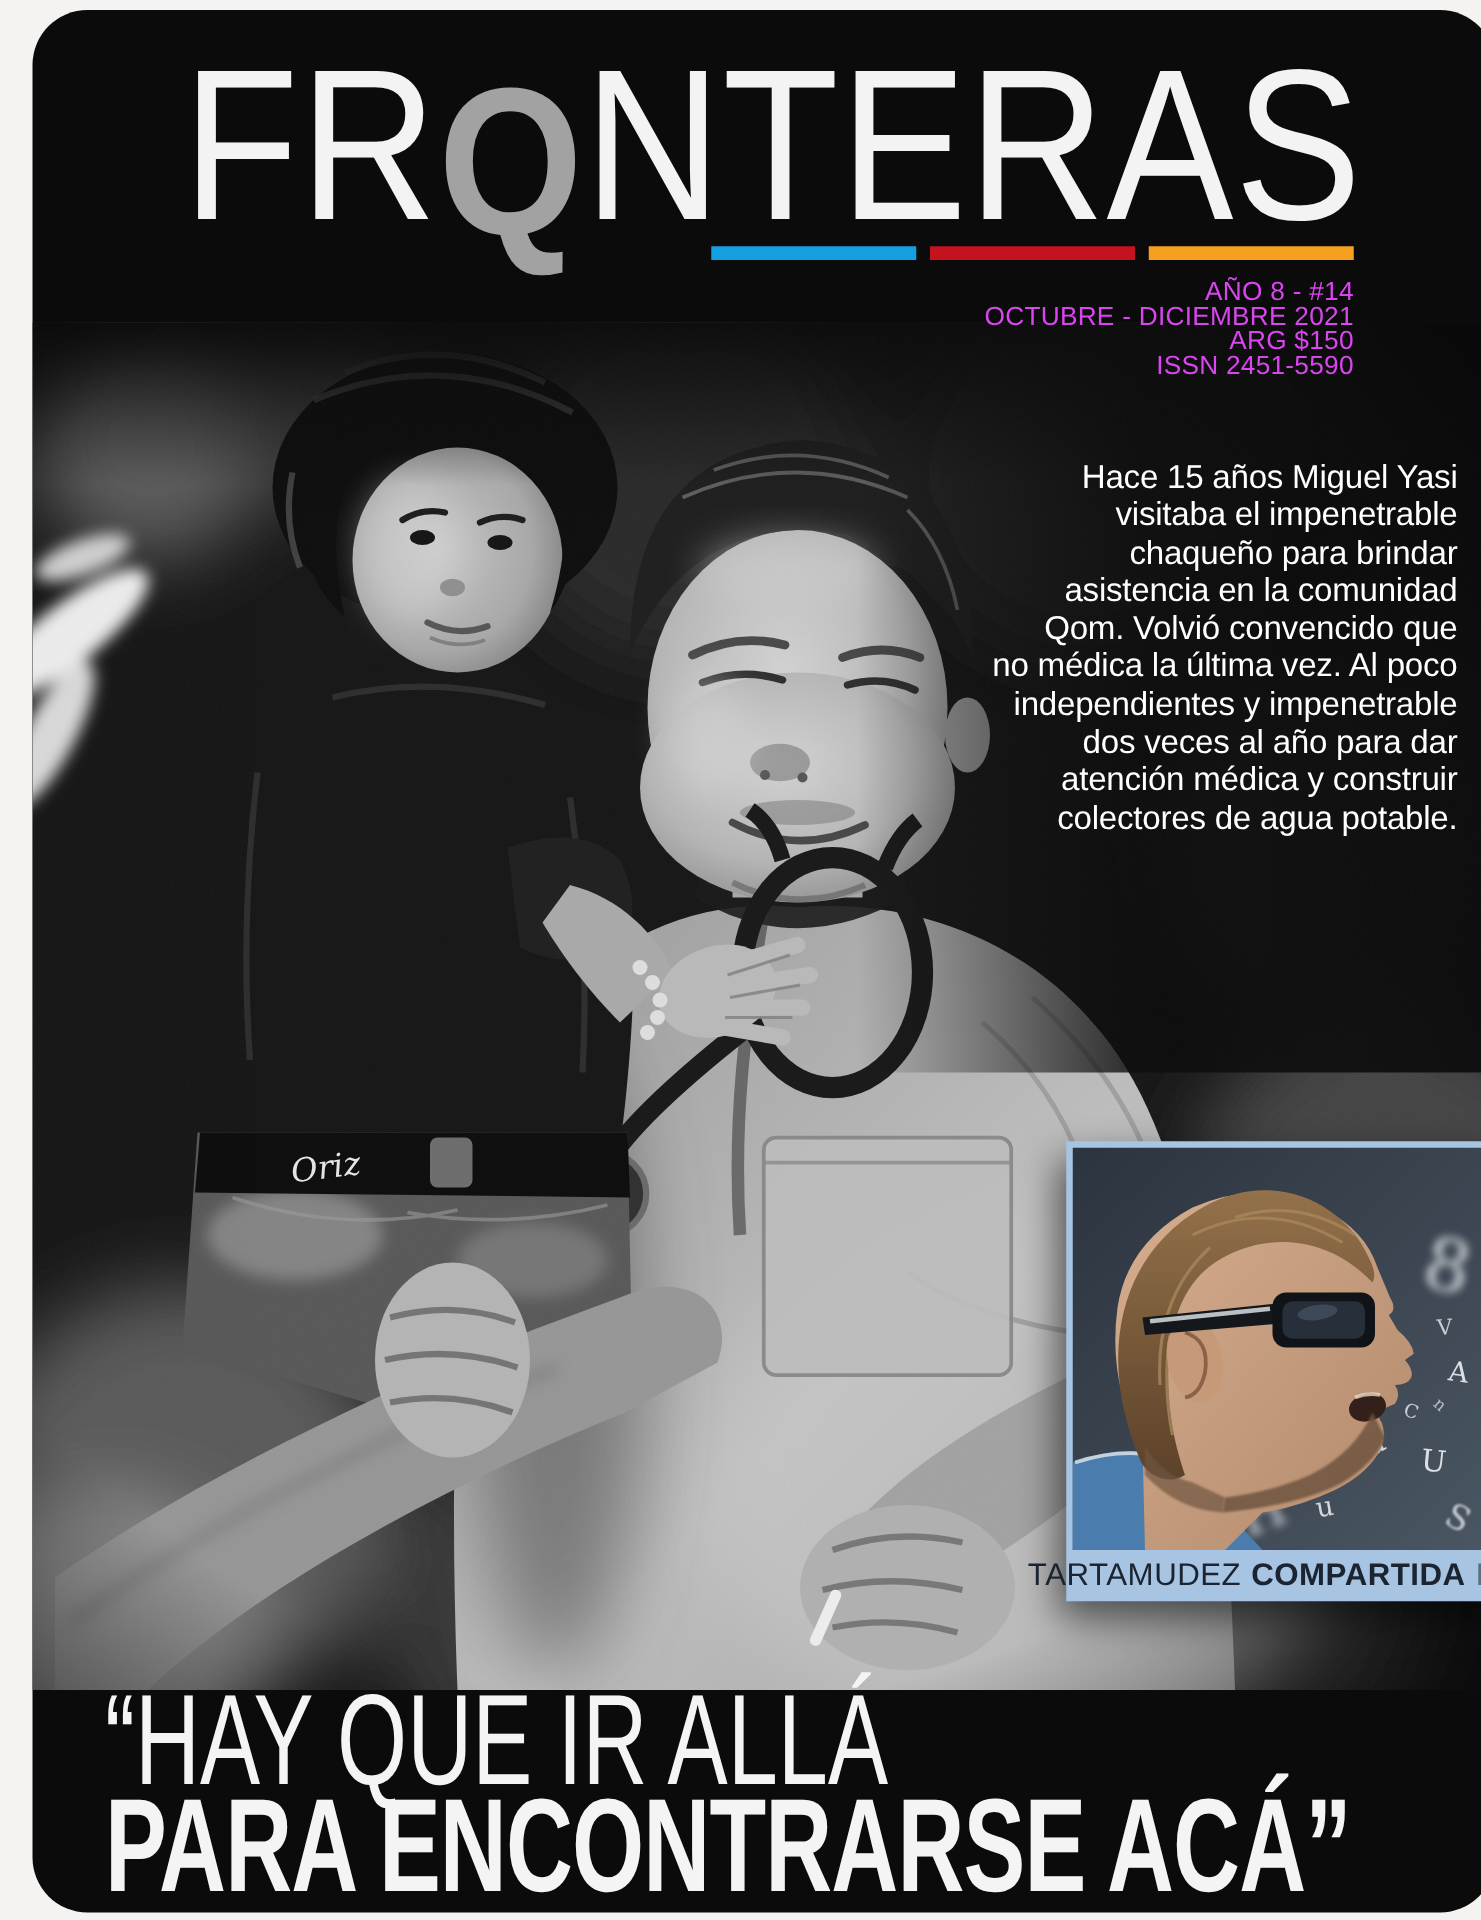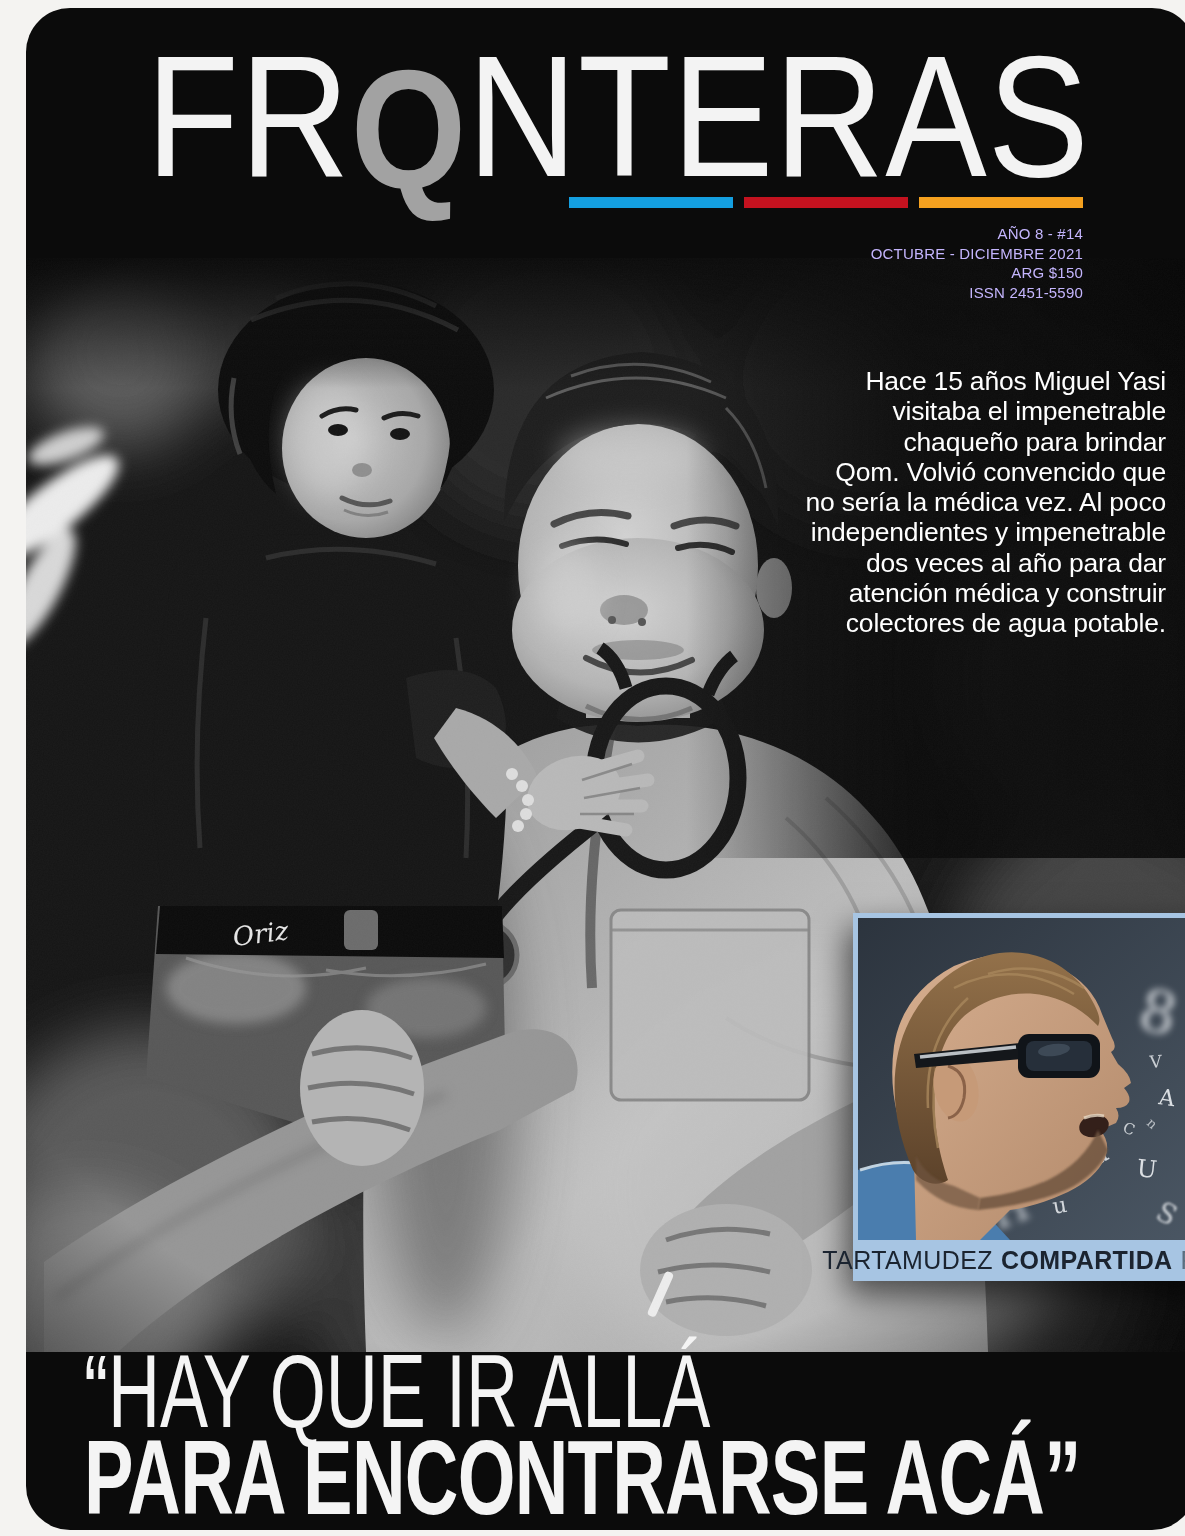--- a/index.html
+++ b/index.html
@@ -22,21 +22,21 @@
   .masthead .q{
     color:#a2a2a2;font-weight:700;position:relative;top:12px;font-size:168px;
   }
   .bars{position:absolute;left:543px;top:189px;display:flex;gap:11px;}
   .bar{width:164px;height:11px;}
   .bar.blue{background:#149fe0;}
   .bar.red{background:#c4121f;}
   .bar.orange{background:#f5a11f;}
   .issue-info{
     position:absolute;right:113px;top:216px;text-align:right;
-    color:#c4b5fd;font-size:15px;line-height:19.5px;letter-spacing:.2px;z-index:6;
+    color:#d946ef;font-size:21px;line-height:19.5px;letter-spacing:.2px;z-index:6;
   }
   
   .photo{
     position:absolute;left:0;top:250px;width:1170px;height:1094px;z-index:1;
   }
   
   .intro{
     position:absolute;right:30px;top:358px;width:420px;text-align:right;
     color:#ffffff;font-size:26.5px;line-height:30.3px;letter-spacing:-.2px;z-index:6;
   }
@@ -294,22 +294,23 @@
     <rect x="660" y="0" width="510" height="600" fill="url(#darkRight)"></rect>
     <rect x="0" y="0" width="1170" height="130" fill="url(#fadeTop)"></rect>
     <rect x="0" y="0" width="1170" height="1094" fill="url(#vignette)"></rect>
     <rect x="0" y="0" width="1170" height="1094" filter="url(#grain)" opacity=".07"></rect>
   </svg>
 
   <div class="intro">
     <div>Hace 15 años Miguel Yasi</div>
     <div>visitaba el impenetrable</div>
     <div>chaqueño para brindar</div>
+    <div>asistencia en la comunidad</div>
     <div>Qom. Volvió convencido que</div>
-    <div>no sería la médica vez. Al poco</div>
+    <div>no médica la última vez. Al poco</div>
     <div>independientes y impenetrable</div>
     <div>dos veces al año para dar</div>
     <div>atención médica y construir</div>
     <div>colectores de agua potable.</div>
   </div>
 
   <div class="inset">
     <svg class="inset-photo" viewBox="0 0 334 322">
       <defs>
         <linearGradient id="insetBg" x1="0" y1="0" x2="1" y2="1">

